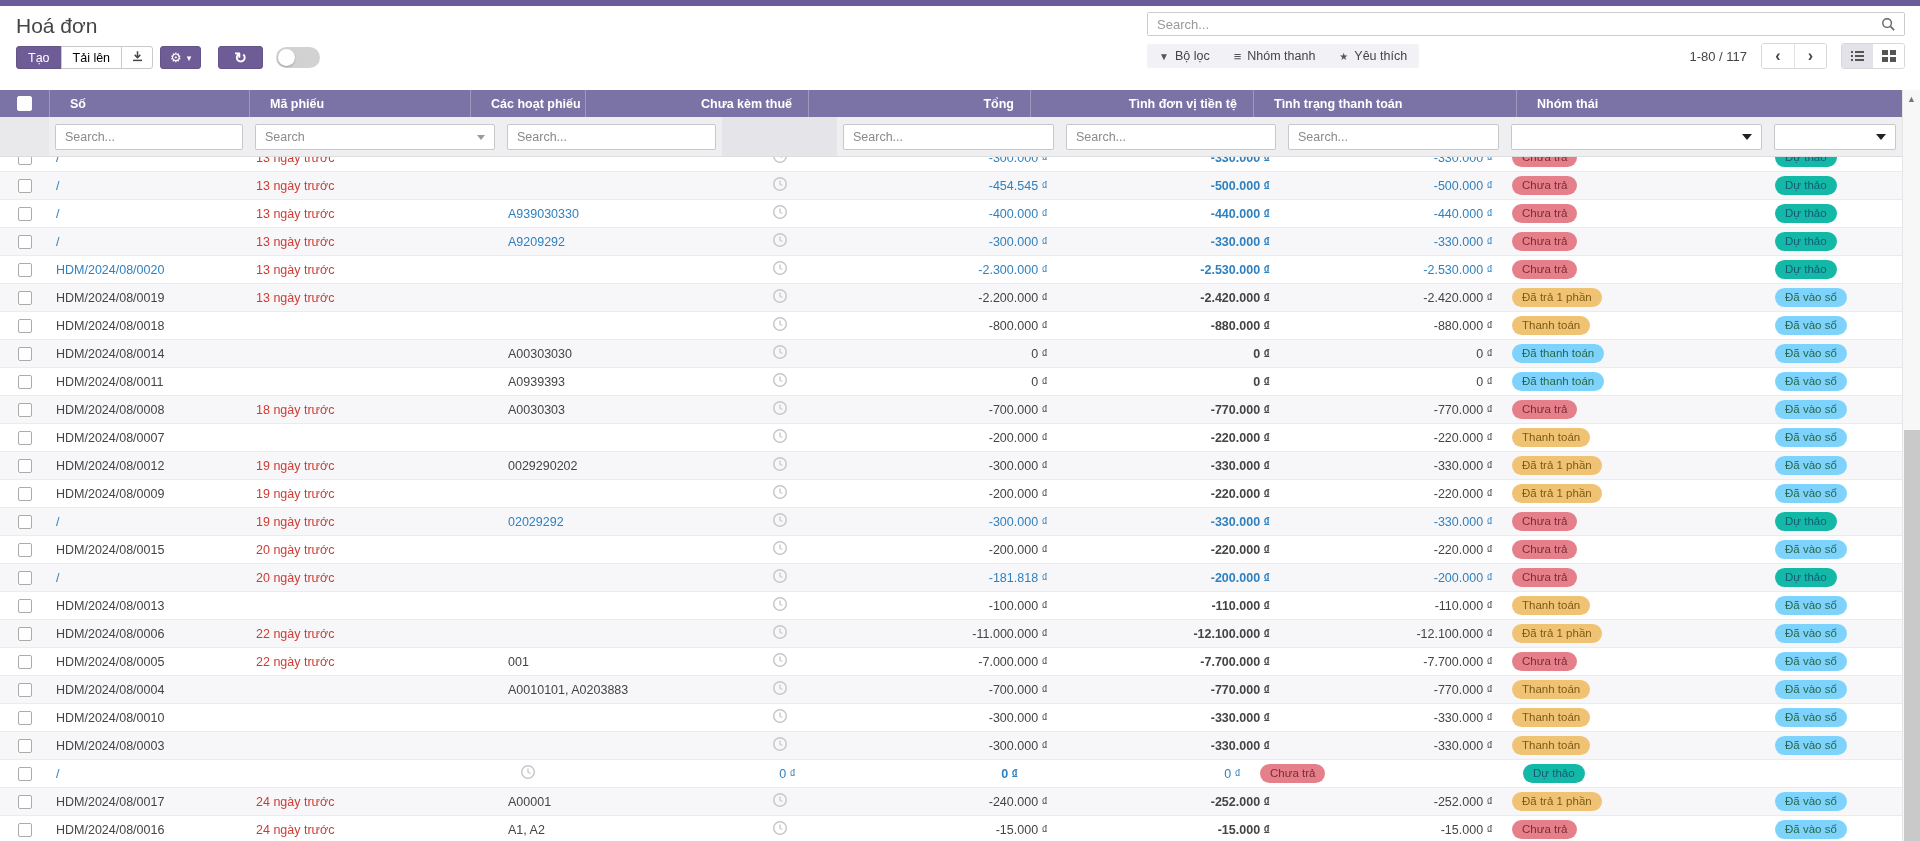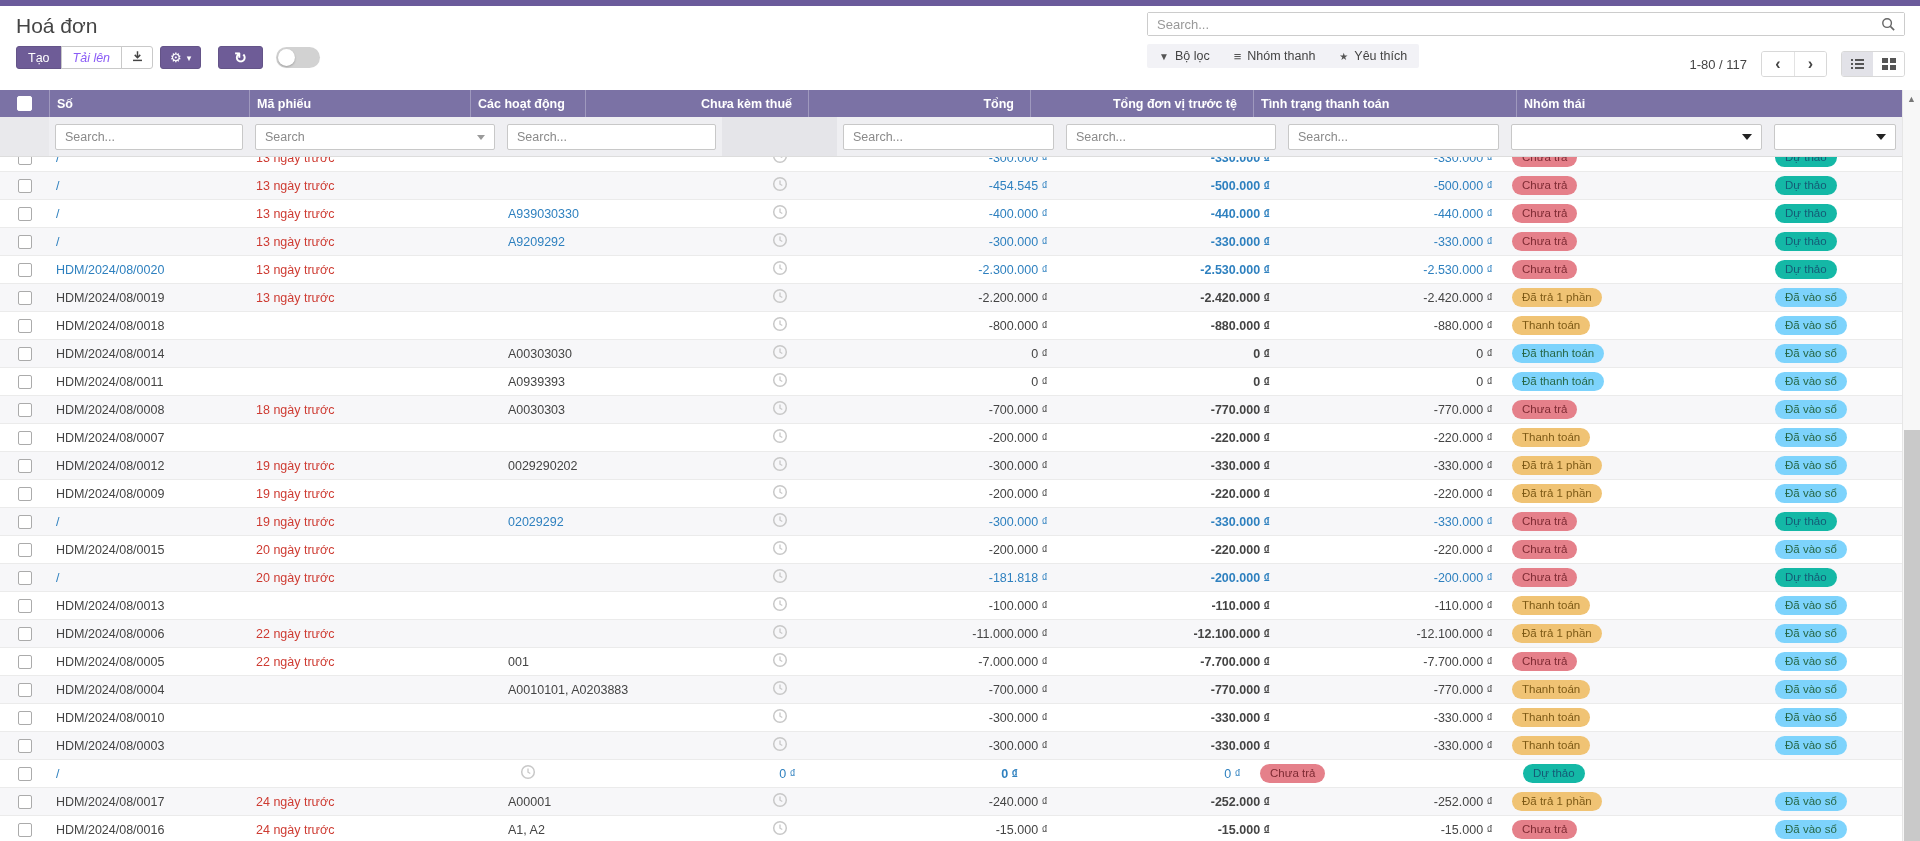--- a/index.html
+++ b/index.html
@@ -10,21 +10,21 @@
   .topbar { position:absolute; left:0; top:0; width:1920px; height:6px; background:#6b5b9b; }
 
   
   .control-panel { position:absolute; left:0; top:6px; width:1920px; height:84px; background:#fff; }
   .page-title { position:absolute; left:16px; top:8px; font-size:21px; color:#444; font-weight:400; }
 
   .btn-row { position:absolute; left:16px; top:40px; height:23px; display:flex; align-items:center; }
   .btn { height:23px; display:inline-flex; align-items:center; justify-content:center;
          font-size:12.5px; border:1px solid transparent; border-radius:3px; cursor:pointer; }
   .btn-primary { background:#6e5c97; color:#fff; border-color:#645488; }
-  .btn-white { background:#fff; color:#8b5cf6; border-color:#c9c9c9;font-style:italic; }
+  .btn-white { background:#fff; color:#000000; border-color:#c9c9c9; }
   .grp { display:flex; }
   .grp .btn { border-radius:0; margin-left:-1px; }
   .grp .btn:first-child { border-radius:3px 0 0 3px; margin-left:0;text-align:right; }
   .grp .btn:last-child { border-radius:0 3px 3px 0; }
   .pad { padding:0 11px; }
   .caret { font-size:9px; margin-left:5px; }
   .toggle { width:44px; height:21px; border-radius:11px; background:#d2d2d2; position:relative; cursor:pointer; }
   .toggle .knob { position:absolute; left:2px; top:2px; width:17px; height:17px; border-radius:50%;
                   background:#fff; box-shadow:0 1px 2px rgba(0,0,0,.25); }
 
@@ -34,42 +34,42 @@
   .search-box input { position:absolute; left:0; top:0; width:100%; height:100%; border:none; outline:none;
                       padding:0 30px 0 9px; font-size:13px; color:#555; font-family:inherit; }
   .search-box input::placeholder { color:#999; }
   .search-box svg { position:absolute; right:8px; top:4px; }
 
   .filter-bar { position:absolute; left:1147px; top:38px; height:24px; display:flex; align-items:center;
                 background:#f2f2f6; border-radius:2px; padding:0 12px; gap:24px; }
   .filter-item { display:flex; align-items:center; gap:6px; font-size:12.5px; color:#444; cursor:pointer; }
   .filter-item .ic { font-size:10px; color:#555; }
 
-  .pager { position:absolute; top:46px; right:15px; height:24px; display:flex; align-items:center; }
+  .pager { position:absolute; top:38px; right:15px; height:24px; display:flex; align-items:center; }
   .pager-range { font-size:13px; color:#444; margin-right:14px; }
   .pager-btns { display:flex; border:1px solid #d8d8d8; border-radius:3px; overflow:hidden; margin-right:14px; }
   .pager-btn { width:32px; height:24px; background:#fff; display:flex; align-items:center; justify-content:center;
                font-size:16px; font-weight:bold; color:#444; cursor:pointer; }
   .pager-btn + .pager-btn { border-left:1px solid #e3e3e3; }
   .view-switch { display:flex; border:1px solid #d8d8d8; border-radius:3px; overflow:hidden; }
   .view-btn { width:31px; height:24px; background:#fff; display:flex; align-items:center; justify-content:center; cursor:pointer; }
   .view-btn.active { background:#e2e2e8; }
   .ic-list { display:flex; flex-direction:column; gap:2px; }
   .ic-list i { display:flex; gap:2px; align-items:center; }
   .ic-list b { width:2px; height:2px; background:#555; }
   .ic-list s { width:9px; height:2px; background:#555; }
   .ic-kanban { display:grid; grid-template-columns:6px 6px; grid-template-rows:5px 5px; gap:2px; }
   .ic-kanban i { background:#555; }
 
   
   .thead { position:absolute; left:0; top:90px; width:1902px; height:27px; background:#7b72a5; display:flex; }
   .th { color:#fff; font-size:12.5px; font-weight:bold; display:flex; align-items:center;
         border-left:1px solid rgba(255,255,255,.28); overflow:hidden; white-space:nowrap; }
   .th:first-child { border-left:none; }
-  .th.left { padding-left:7px; }
+  .th.left { padding-left:20px; }
   .th.right { justify-content:flex-end; padding-right:16px; }
 
   .filter-row { position:absolute; left:0; top:117px; width:1902px; height:40px; background:#efeff2;
                 display:flex; border-bottom:1px solid #ddd; }
   .fc { position:relative; height:100%; }
   .fc input { position:absolute; left:6px; top:7px; width:calc(100% - 12px); height:26px;
               border:1px solid #c8c8c8; border-radius:2px; padding:0 9px; font-size:12.5px;
               color:#555; font-family:inherit; outline:none; background:#fff; }
   .fc input::placeholder { color:#8a8a8a; }
   .fc.darker { background:#e5e5e9; }
@@ -212,24 +212,24 @@
     </div>
   </div>
 </div>
 
 <div class="thead">
   <div class="th c0">
       <span class="cb"></span>
     </div>
   <div class="th c1 left">Số</div>
   <div class="th c3 left">Mã phiếu</div>
-  <div class="th c4 left">Các hoạt động</div>
+  <div class="th c4 left">Các hoạt phiếu</div>
   <div class="th c5 right">Chưa kèm thuế</div>
   <div class="th c6 right">Tổng</div>
-  <div class="th c7 right">Tổng đơn vị trước tệ</div>
+  <div class="th c7 right">Tình đơn vị tiền tệ</div>
   <div class="th c8 left">Tình trạng thanh toán</div>
   <div class="th c9 left">Nhóm thái</div>
 </div>
 
 <div class="filter-row">
   <div class="fc c0"></div>
   <div class="fc c1">
       <input placeholder="Search..." style="">
     </div>
   <div class="fc c2">

